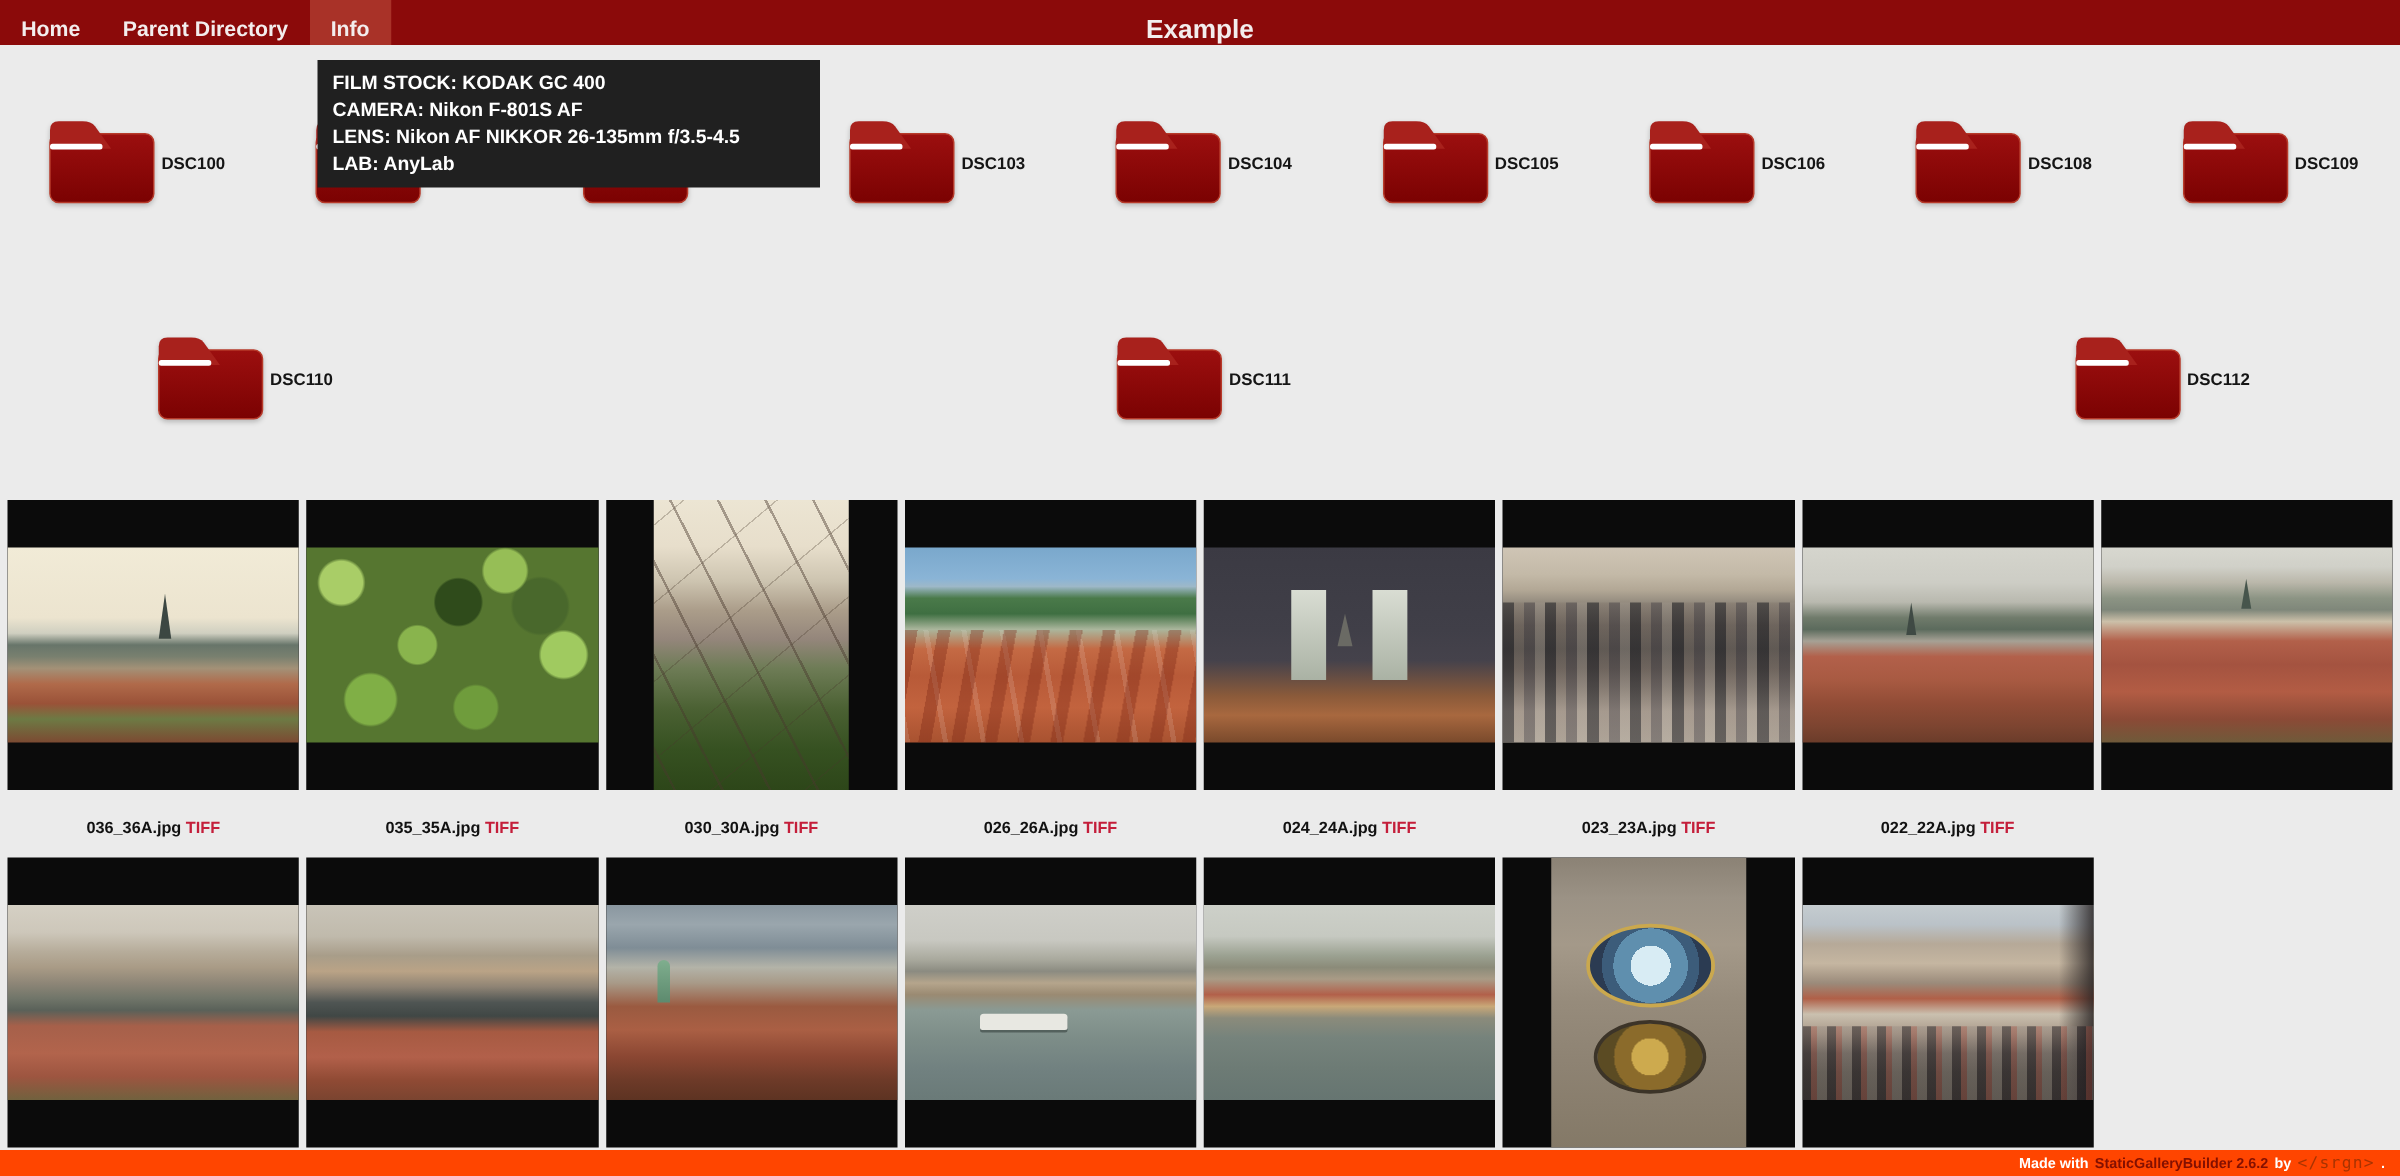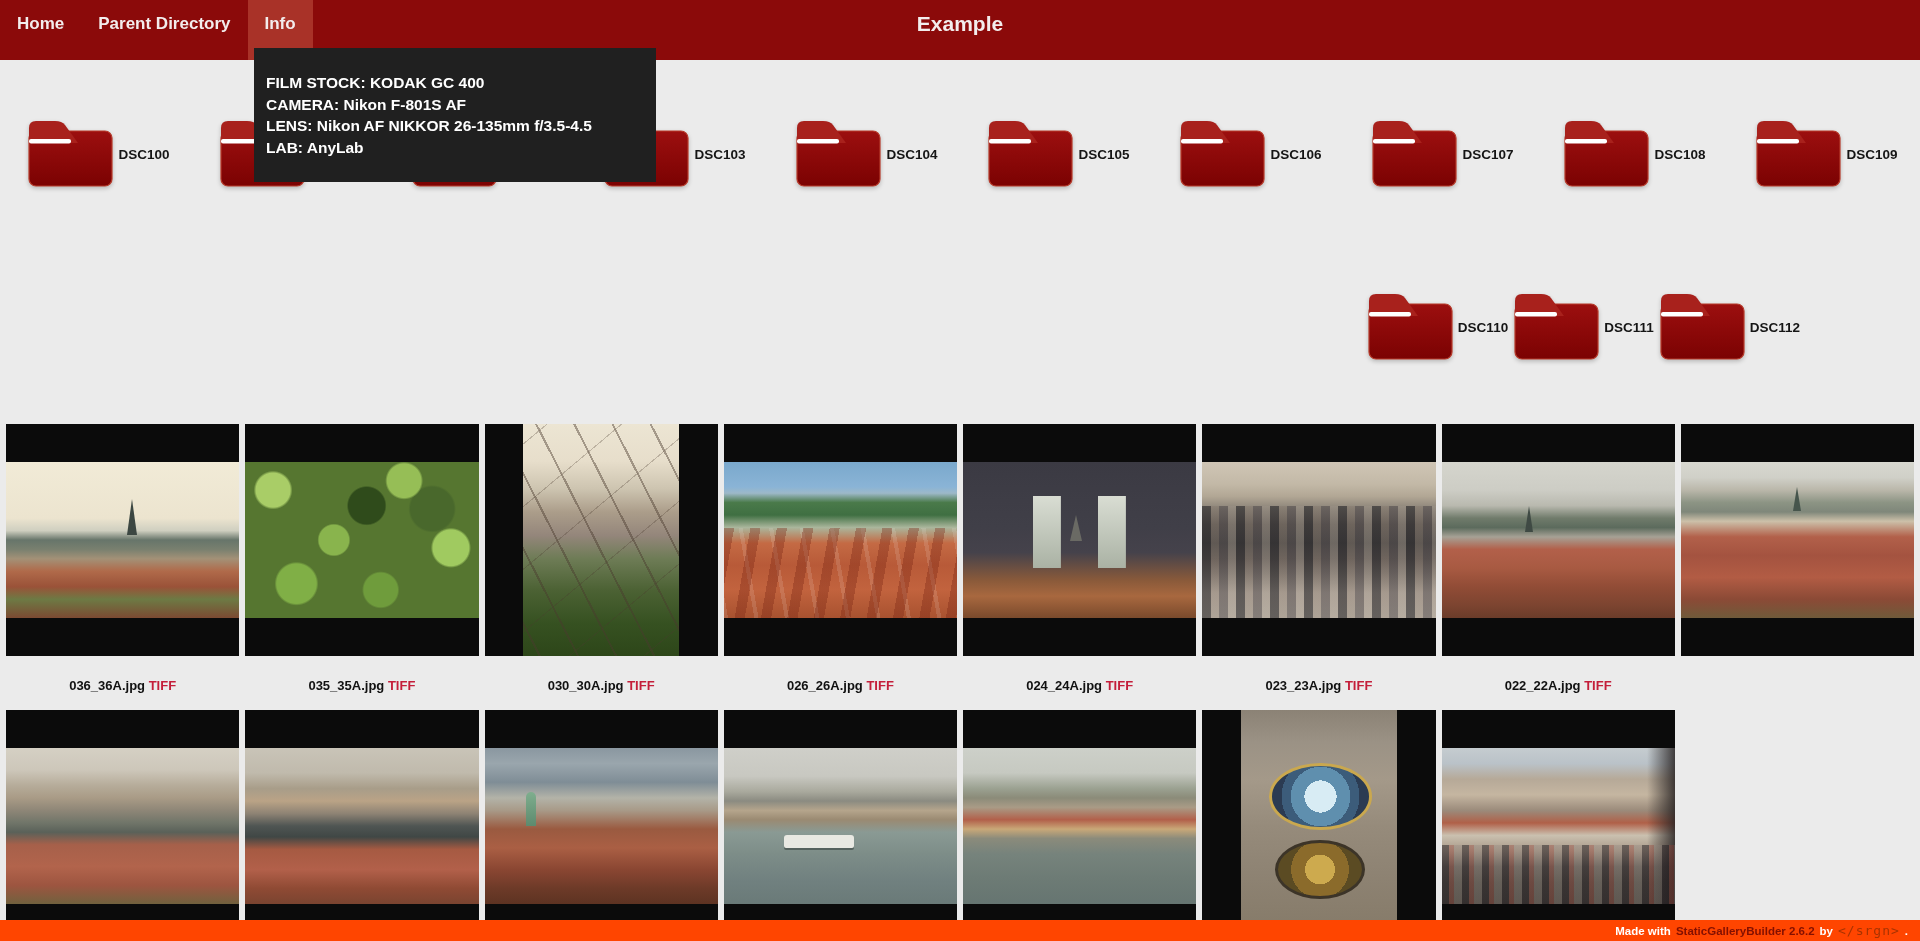--- a/index.html
+++ b/index.html
@@ -1,32 +1,32 @@
 <!DOCTYPE html>
 <html style="--nav-bg: #8b0a0a; --nav-active-bg: #a93228; --tooltip-bg: #202020; --page-bg: #ebebeb; --photo-cell-bg: #0b0b0b; --folder-red: #8b0404; --folder-tab-red: #a8211c; --tiff-link: #c41e3a; --footer-bg: #ff4500; --footer-link: #831000;"><head>
 <meta charset="utf-8">
 <style>
   html,body{margin:0;padding:0;background:#888;}
   *{box-sizing:border-box;}
   .page{position:relative;width:1920px;height:941px;overflow:hidden;
         background:var(--page-bg,#ebebeb);
         font-family:"Liberation Sans",sans-serif;}
   
-  .nav{position:relative;height:60px;background:var(--nav-bg,#8b0a0a);display:flex;align-items:stretch;z-index:40;}
+  .nav{position:relative;height:36px;background:var(--nav-bg,#8b0a0a);display:flex;align-items:stretch;z-index:40;}
   .nav-items{display:flex;align-items:stretch;}
   .nav-item{padding:0 17px;line-height:48px;color:#f3eded;font-size:17px;font-weight:bold;cursor:pointer;white-space:nowrap;}
   .nav-item.active{background:var(--nav-active-bg,#a93228);}
   .nav-center{position:absolute;left:0;right:0;top:0;text-align:center;line-height:48px;
               color:#f3eded;font-size:21px;font-weight:bold;pointer-events:none;}
   
   .tooltip{position:absolute;left:254px;top:48px;width:402px;background:var(--tooltip-bg,#202020);
-           color:#fff;font-size:15.5px;font-weight:bold;line-height:21.5px;padding:24px 12px;z-index:50;}
+           color:#fff;font-size:15.5px;font-weight:bold;line-height:21.5px;padding:8px 12px;z-index:50;}
   
   .folder-row1{display:flex;justify-content:space-around;margin-top:52px;}
-  .folder-row2{display:flex;justify-content:flex-end;width:1680px;margin:95px auto 0;}
+  .folder-row2{display:flex;justify-content:space-between;width:1680px;margin:95px auto 0;}
   .folder{display:flex;flex-direction:row;align-items:center;cursor:pointer;}
   .ficon{width:96px;height:78px;filter:drop-shadow(0 2px 2px rgba(0,0,0,.22));}
   .flabel{margin-top:6px;font-size:13.5px;font-weight:bold;color:#151515;}
   
   .photo-grid{display:grid;grid-template-columns:repeat(8,1fr);column-gap:6px;row-gap:16px;margin:61px 6px 0;}
   .gitem{display:block;}
   .pcell{background:var(--photo-cell-bg,#0b0b0b);height:232px;display:flex;align-items:center;justify-content:center;overflow:hidden;cursor:pointer;}
   .photo{position:relative;overflow:hidden;flex:none;}
   .photo.landscape{width:100%;height:156px;}
   .photo.portrait{height:100%;width:156px;}
@@ -177,28 +177,20 @@
           <rect x="7" y="27" width="42" height="4.5" rx="2" fill="#ffffff"></rect>
         </svg>
         <div class="flabel">DSC106</div>
       </div>
       <div class="folder">
         <svg class="ficon" viewBox="0 0 96 78">
           <rect x="7" y="19" width="83" height="55" rx="7" fill="url(#foldergrad)" stroke="#b73a2a" stroke-width="1.2"></rect>
           <path d="M7 31 L7 16 Q7 9 14 9 L33 9 Q40 9 43 13 L56 31 Z" fill="#a8211c"></path>
           <rect x="7" y="27" width="42" height="4.5" rx="2" fill="#ffffff"></rect>
         </svg>
-        <div class="flabel">DSC107</div>
-      </div>
-      <div class="folder">
-        <svg class="ficon" viewBox="0 0 96 78">
-          <rect x="7" y="19" width="83" height="55" rx="7" fill="url(#foldergrad)" stroke="#b73a2a" stroke-width="1.2"></rect>
-          <path d="M7 31 L7 16 Q7 9 14 9 L33 9 Q40 9 43 13 L56 31 Z" fill="#a8211c"></path>
-          <rect x="7" y="27" width="42" height="4.5" rx="2" fill="#ffffff"></rect>
-        </svg>
         <div class="flabel">DSC108</div>
       </div>
       <div class="folder">
         <svg class="ficon" viewBox="0 0 96 78">
           <rect x="7" y="19" width="83" height="55" rx="7" fill="url(#foldergrad)" stroke="#b73a2a" stroke-width="1.2"></rect>
           <path d="M7 31 L7 16 Q7 9 14 9 L33 9 Q40 9 43 13 L56 31 Z" fill="#a8211c"></path>
           <rect x="7" y="27" width="42" height="4.5" rx="2" fill="#ffffff"></rect>
         </svg>
         <div class="flabel">DSC109</div>
       </div>

